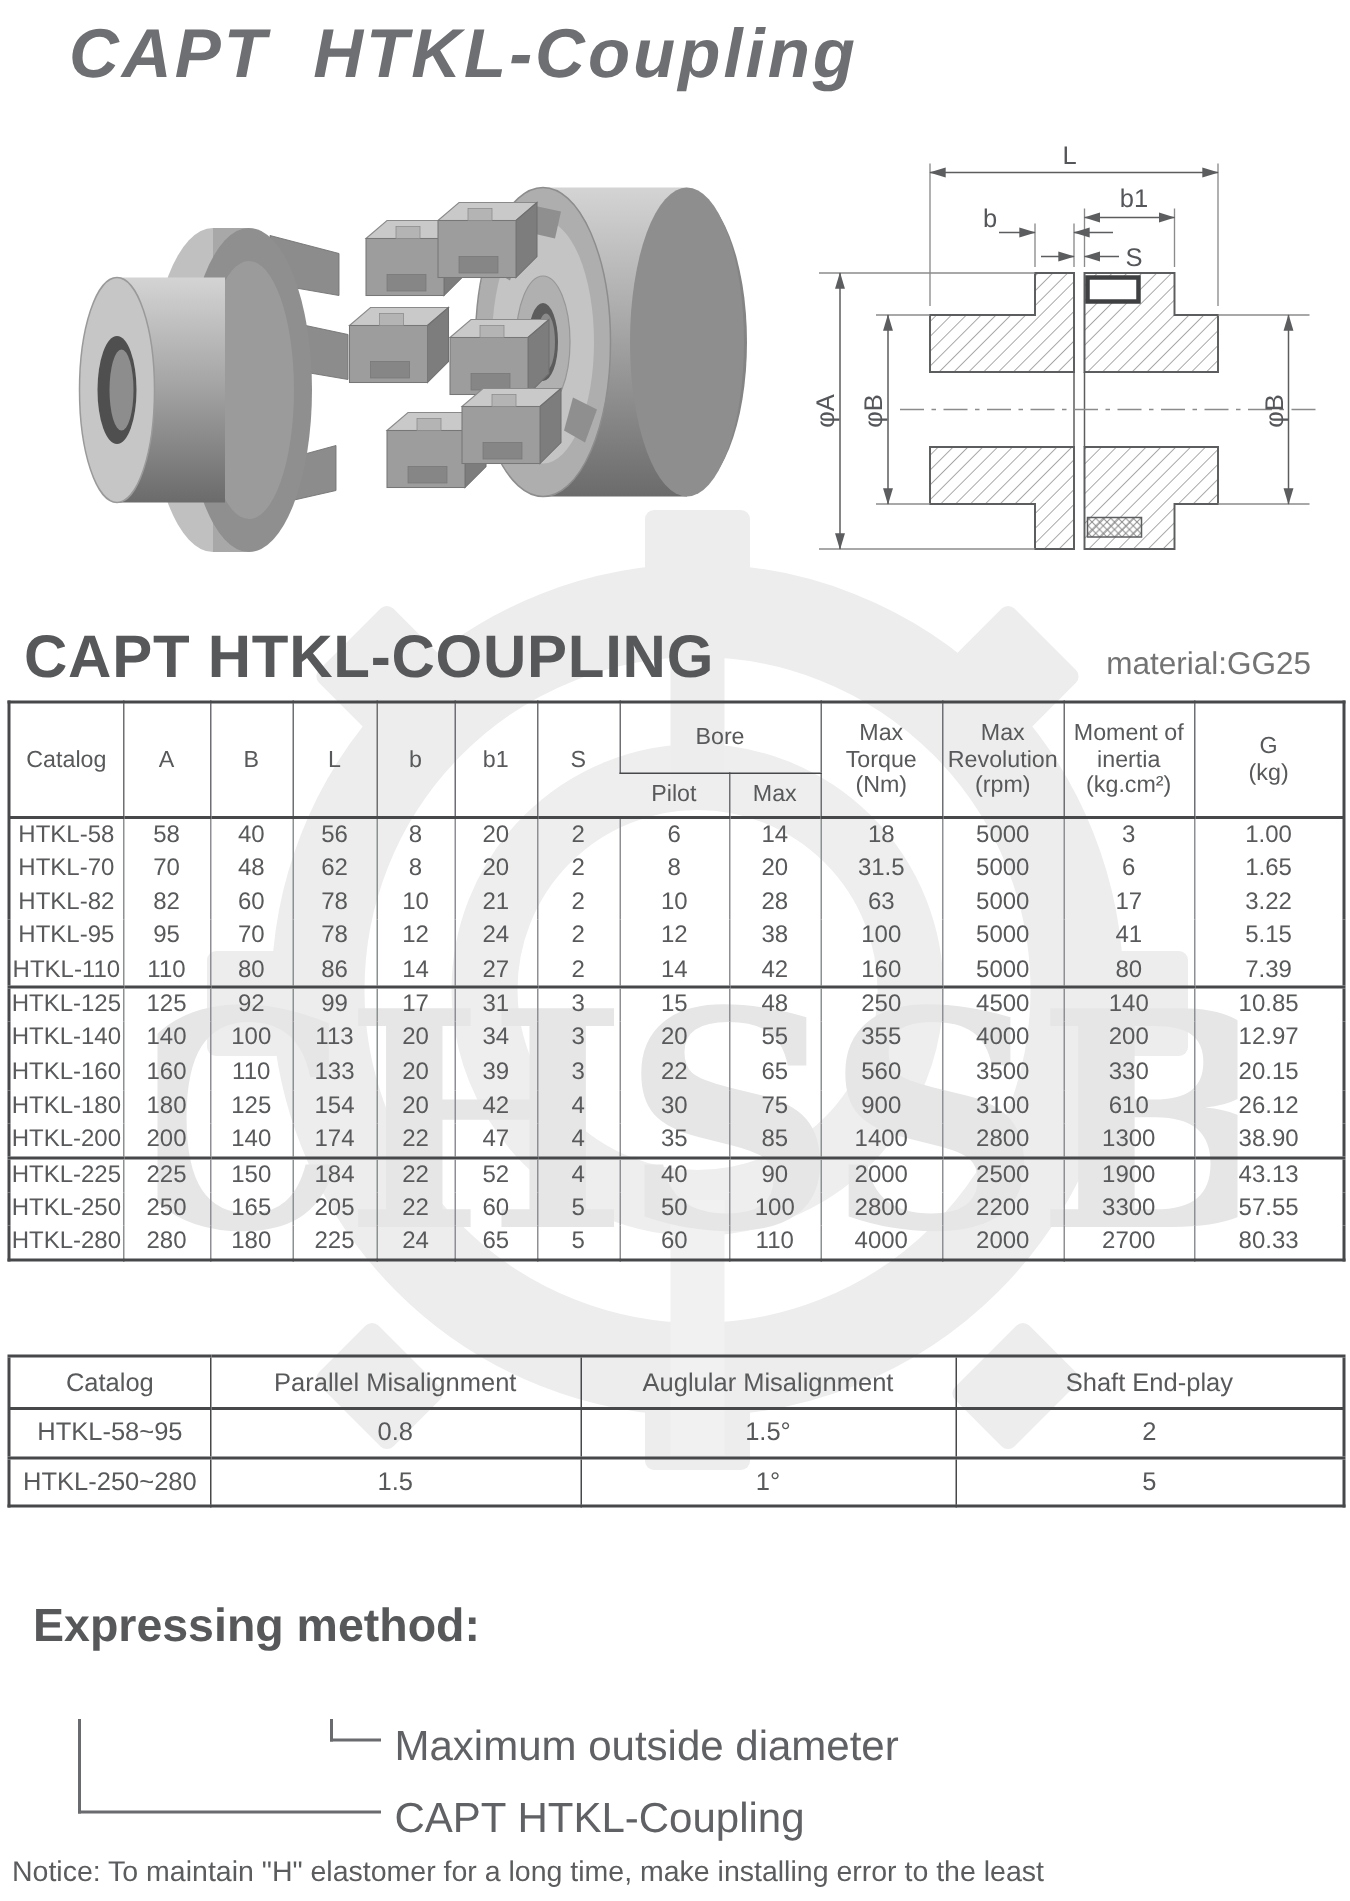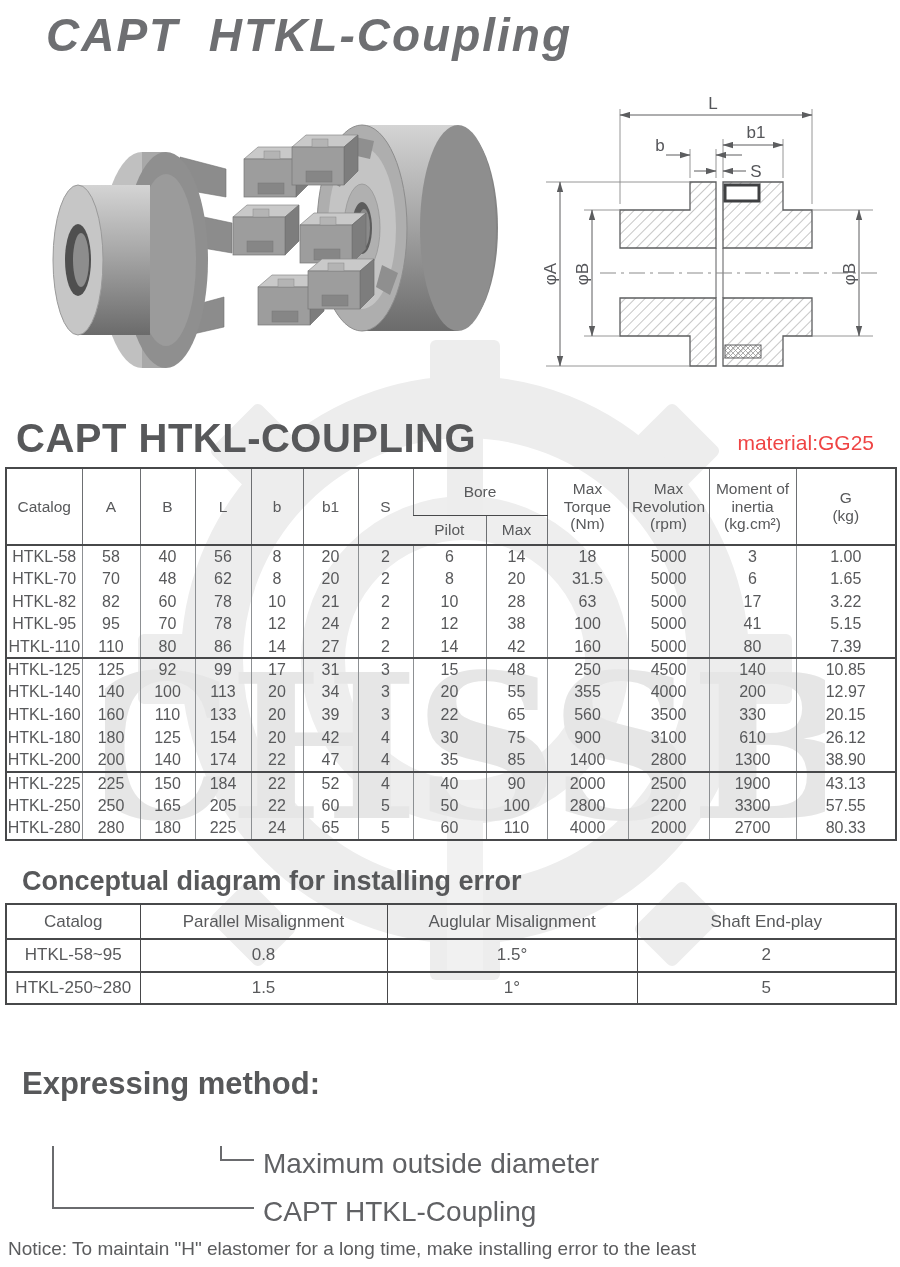--- a/index.html
+++ b/index.html
@@ -4,21 +4,21 @@
 <style>
   html,body{margin:0;padding:0;background:#fff;}
   body{font-family:"Liberation Sans",sans-serif;color:#58595b;}
   .page{position:relative;width:900px;height:1267px;background:#fff;overflow:hidden;}
   .abs{position:absolute;}
 
   
   .main-title{left:46px;top:8px;font-size:46px;font-weight:bold;font-style:italic;
     color:#6e6f72;letter-spacing:2px;white-space:pre;}
   .section-title{left:16px;top:416px;font-size:40px;font-weight:bold;color:#57585a;letter-spacing:0.5px;}
-  .material{right:26px;top:431px;font-size:21px;color:#ef4444;}
+  .material{right:26px;top:431px;font-size:21px;color:#737373;}
   .error-title{left:22px;top:866px;font-size:27px;font-weight:bold;color:#57585a;}
   .expr-title{left:22px;top:1066px;font-size:31px;font-weight:bold;color:#57585a;}
 
   
   .watermark{left:105px;top:330px;width:720px;height:710px;z-index:0;pointer-events:none;}
   .content{z-index:2;}
 
   
   table{border-collapse:collapse;table-layout:fixed;background:transparent;}
   .main-table{left:5px;top:467px;width:890px;border:2px solid #47484a;font-size:16px;}
@@ -444,21 +444,20 @@
           <td>60</td>
           <td>110</td>
           <td>4000</td>
           <td>2000</td>
           <td>2700</td>
           <td>80.33</td>
         </tr>
       </tbody>
   </table>
 
-  <div class="abs error-title content">Conceptual diagram for installing error</div>
   <table class="abs error-table content">
     <colgroup>
       <col style="width:134px">
         <col style="width:247px">
         <col style="width:250px">
         <col style="width:259px">
     </colgroup>
     <thead>
       <tr>
         <th>Catalog</th>

